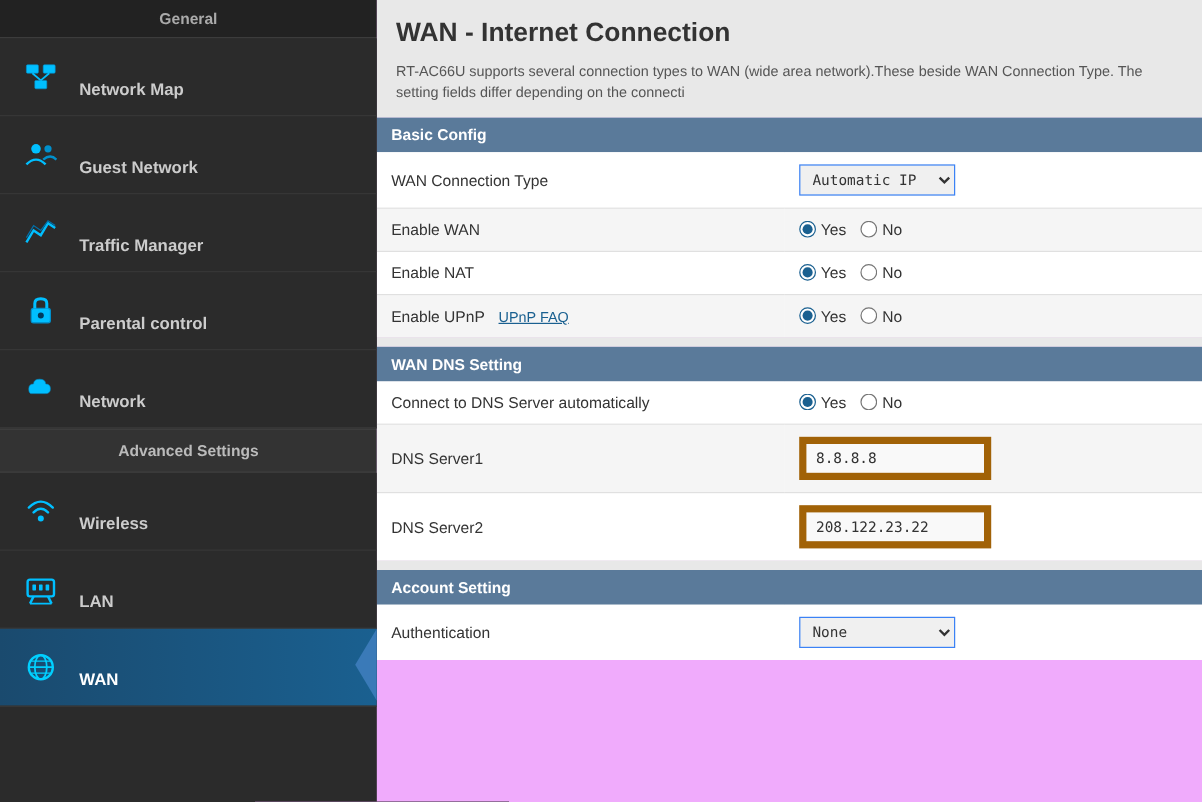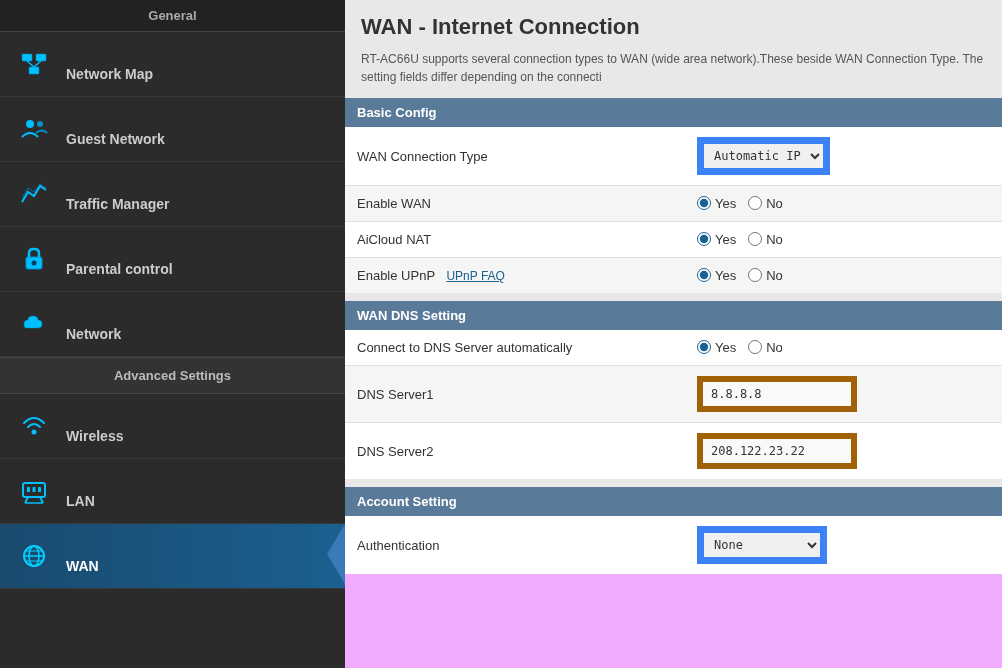--- a/index.html
+++ b/index.html
@@ -15,21 +15,21 @@
     }
 
     .main-layout {
       display: flex;
       flex: 1;
       overflow: hidden;
     }
 
     
     .sidebar {
-      width: 345px;
+      width: 314px;
       background: #2b2b2b;
       display: flex;
       flex-direction: column;
       flex-shrink: 0;
       overflow-y: auto;
     }
 
     .sidebar-section-label {
       color: #aaa;
       font-size: 13px;
@@ -168,21 +168,21 @@
     .form-table tr:nth-child(even) {
       background: #f5f5f5;
     }
 
     .form-table tr:nth-child(odd) {
       background: #fff;
     }
 
     select.dropdown {
       background: #f0f0f0;
-      border: 7px solid #3b82f6;
+      border: 1px solid #3b82f6;
       padding: 4px 6px;
       font-size: 12px;
       font-family: monospace;
       color: #333;
       cursor: pointer;
       min-width: 130px;
     }
 
     .radio-group {
       display: flex;
@@ -361,21 +361,21 @@
               <label class="radio-label">
                 <input type="radio" name="enable_wan" value="Yes" checked="" style=""> Yes
               </label>
               <label class="radio-label">
                 <input type="radio" name="enable_wan" value="No" style=""> No
               </label>
             </div>
           </td>
         </tr>
         <tr>
-          <td>AiCloud NAT</td>
+          <td>Enable NAT</td>
           <td>
             <div class="radio-group">
               <label class="radio-label">
                 <input type="radio" name="enable_nat" value="Yes" checked="" style=""> Yes
               </label>
               <label class="radio-label">
                 <input type="radio" name="enable_nat" value="No" style=""> No
               </label>
             </div>
           </td>

